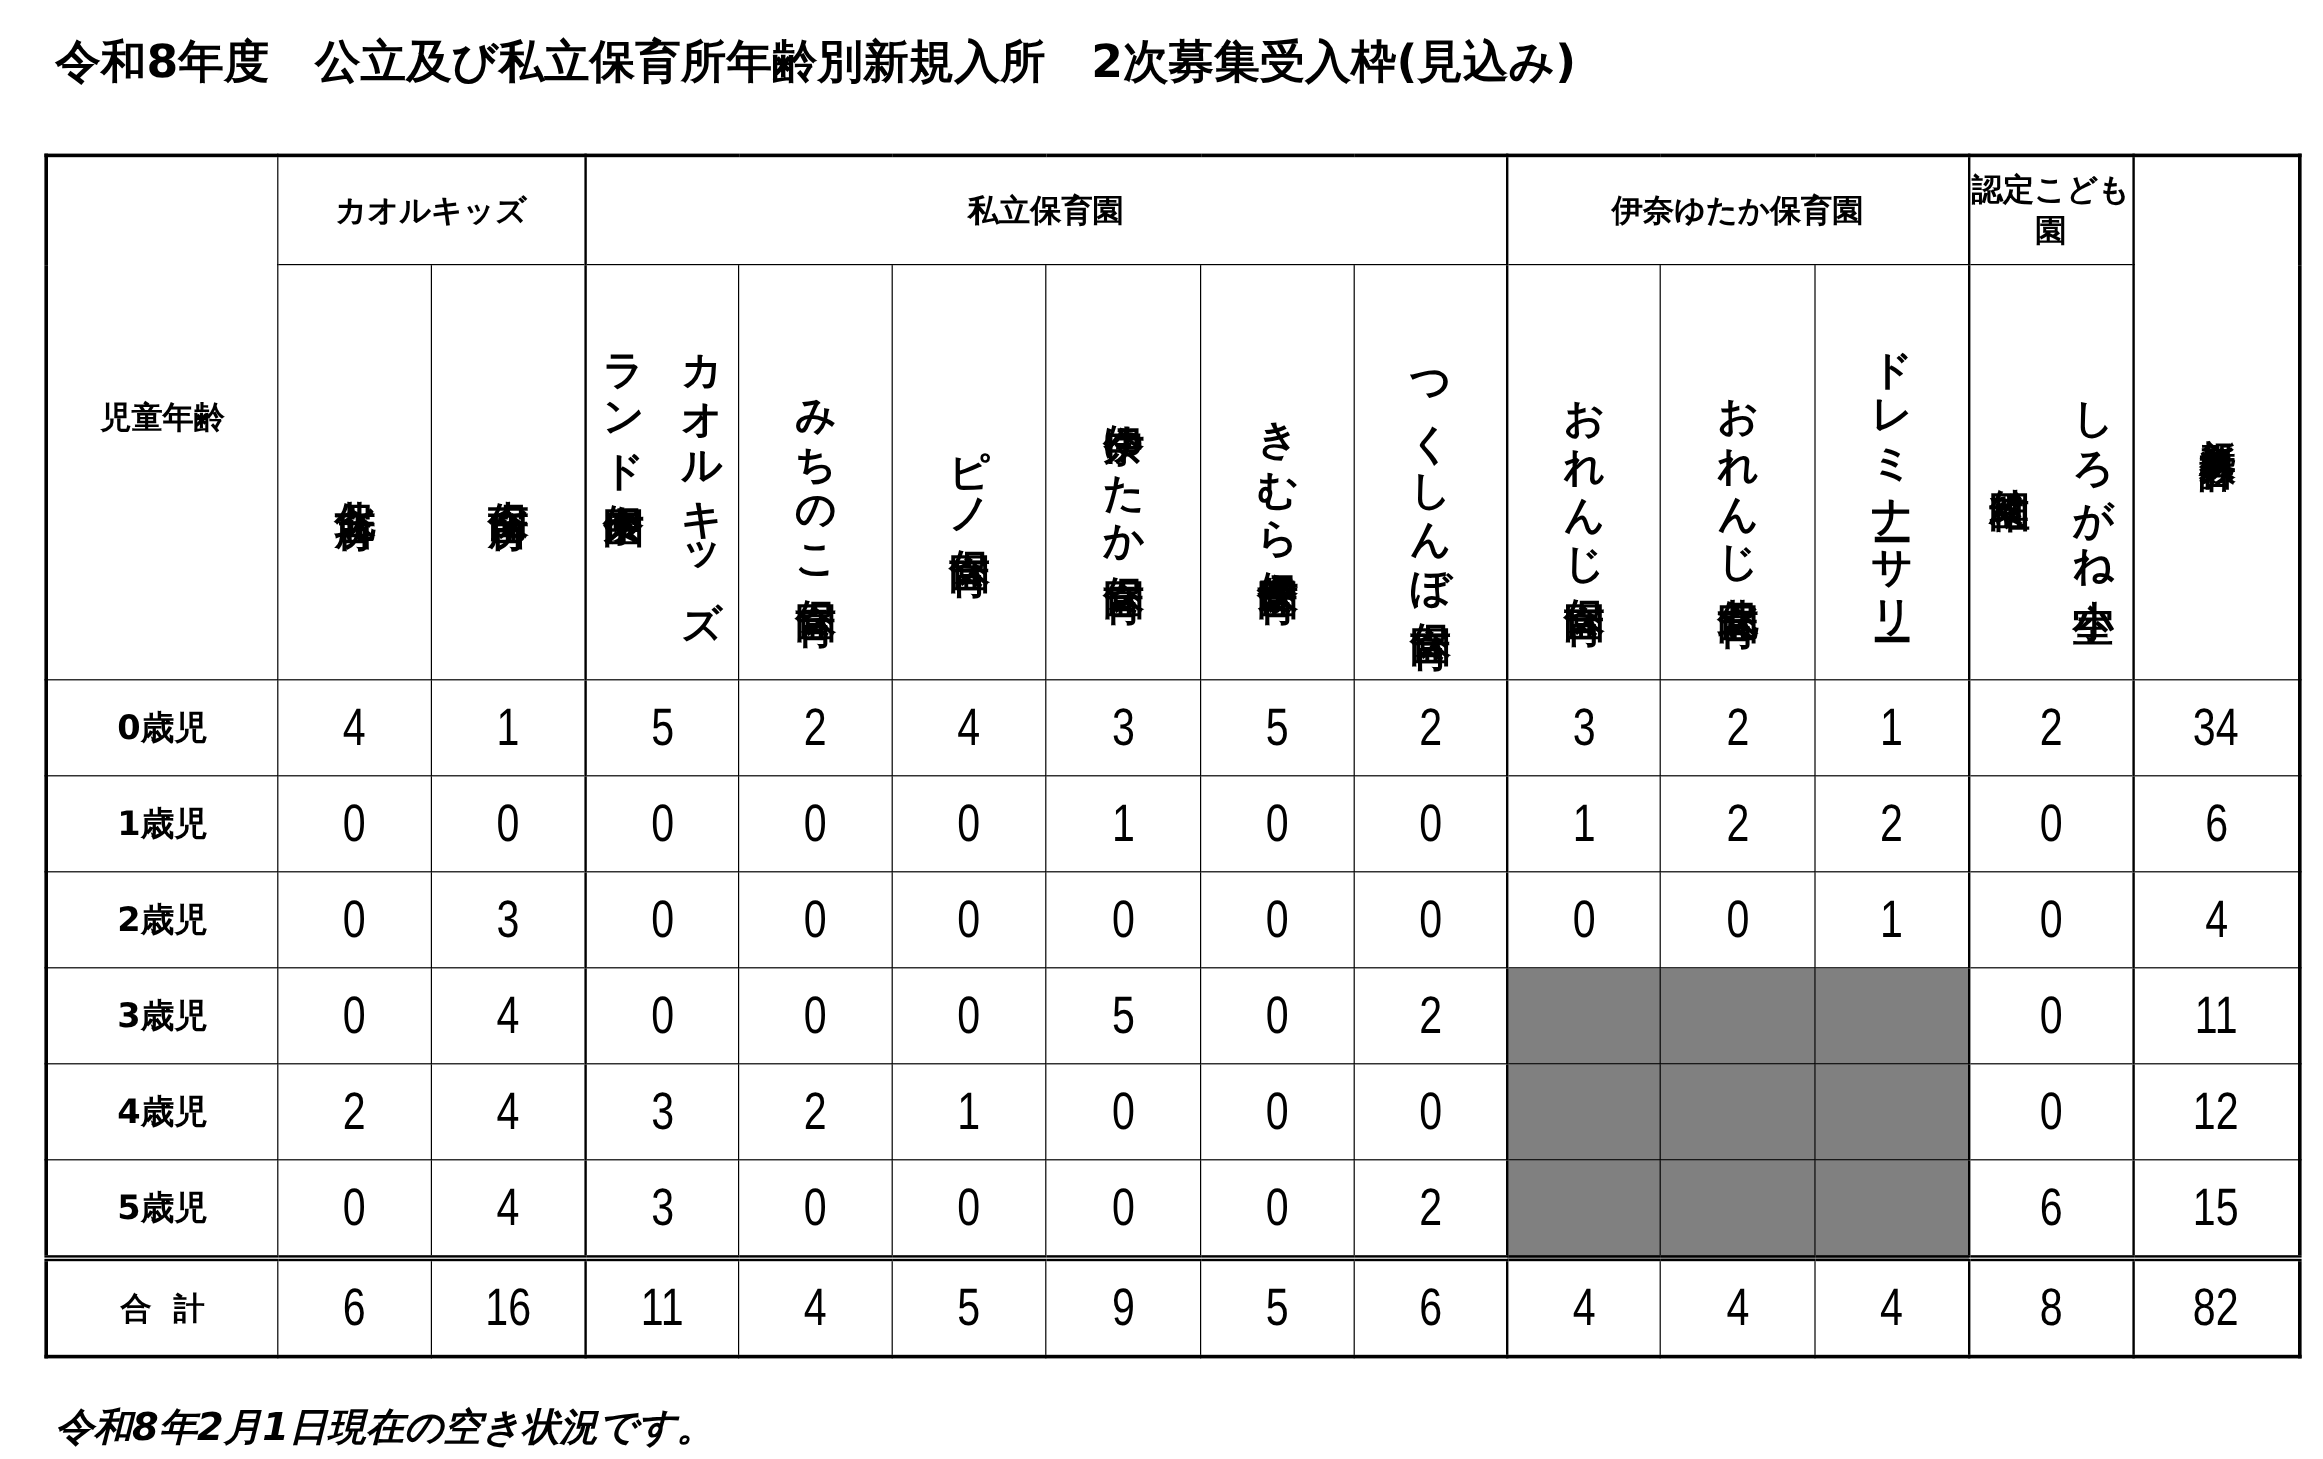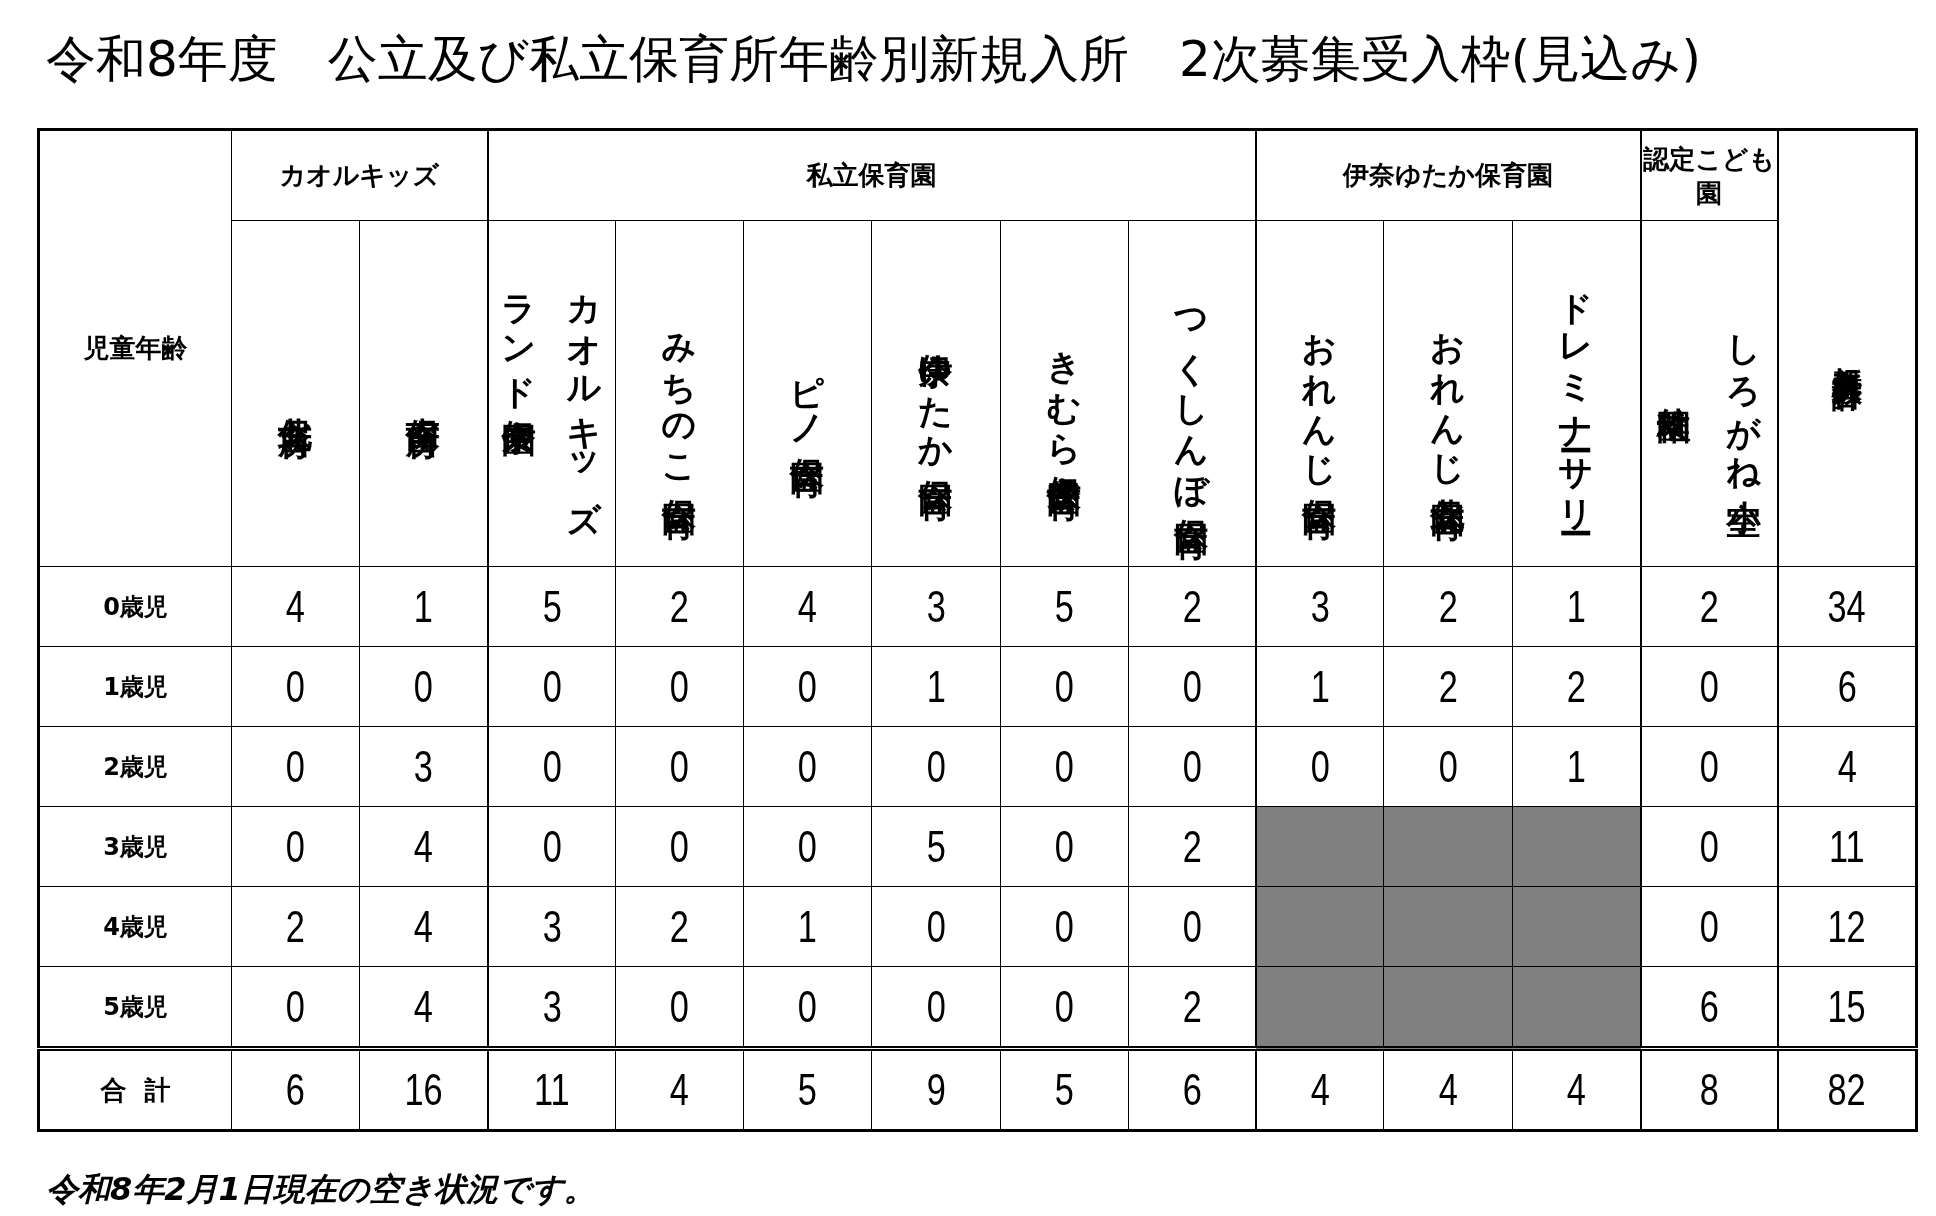--- a/index.html
+++ b/index.html
@@ -2,21 +2,21 @@
 <html><head>
 <meta charset="utf-8">
 <style>
   html, body { margin: 0; padding: 0; background: #ffffff; }
   body {
     width: 1936px; height: 1216px; position: relative; overflow: hidden;
     font-family: "DejaVu Sans", "Liberation Sans", sans-serif; color: #000;
   }
   .title {
     position: absolute; left: 46px; top: 26px;
-    font-size: 50px; font-weight: normal; white-space: pre; letter-spacing: 0px;
+    font-size: 38px; font-weight: bold; white-space: pre; letter-spacing: 0px;
   }
   .footer {
     position: absolute; left: 46px; top: 1168px;
     font-size: 32px; font-weight: bold; white-space: pre; font-style: italic;
   }
   table.grid {
     position: absolute; left: 37px; top: 128px;
     border-collapse: collapse; table-layout: fixed;
     border: 3px solid #000;
   }
@@ -27,21 +27,21 @@
   .grp-row th { height: 89px; font-size: 26px; }
   .grp-row th.kodomo { font-size: 26px; line-height: 34px; margin-left: 24px; }
   .grp-sep { border-left: 2px solid #000 !important; }
   .sub-row th { height: 345px; }
   .vert {
     writing-mode: vertical-rl; text-orientation: upright;
     font-size: 34px; line-height: 40px; letter-spacing: 2px;
     display: inline-block; font-weight: bold; margin: 0 auto;
   }
   .age-head { font-size: 28px; }
-  .row-label { font-size: 24px; }
+  .row-label { font-size: 28px; }
   tr.data td { height: 79px; }
   tr.data td.num, tr.total td.num {
     font-family: "Liberation Sans", sans-serif; font-weight: normal;
     font-size: 44px;
   }
   .num span { display: inline-block; transform: scaleX(0.78); }
   td.shaded { background: #808080; }
   tr.last-data td { border-bottom: 5px double #000; }
   tr.total td { height: 78px; margin-left: 28px; }
   .total-label { font-size: 26px; letter-spacing: 18px; padding-left: 18px !important; }

